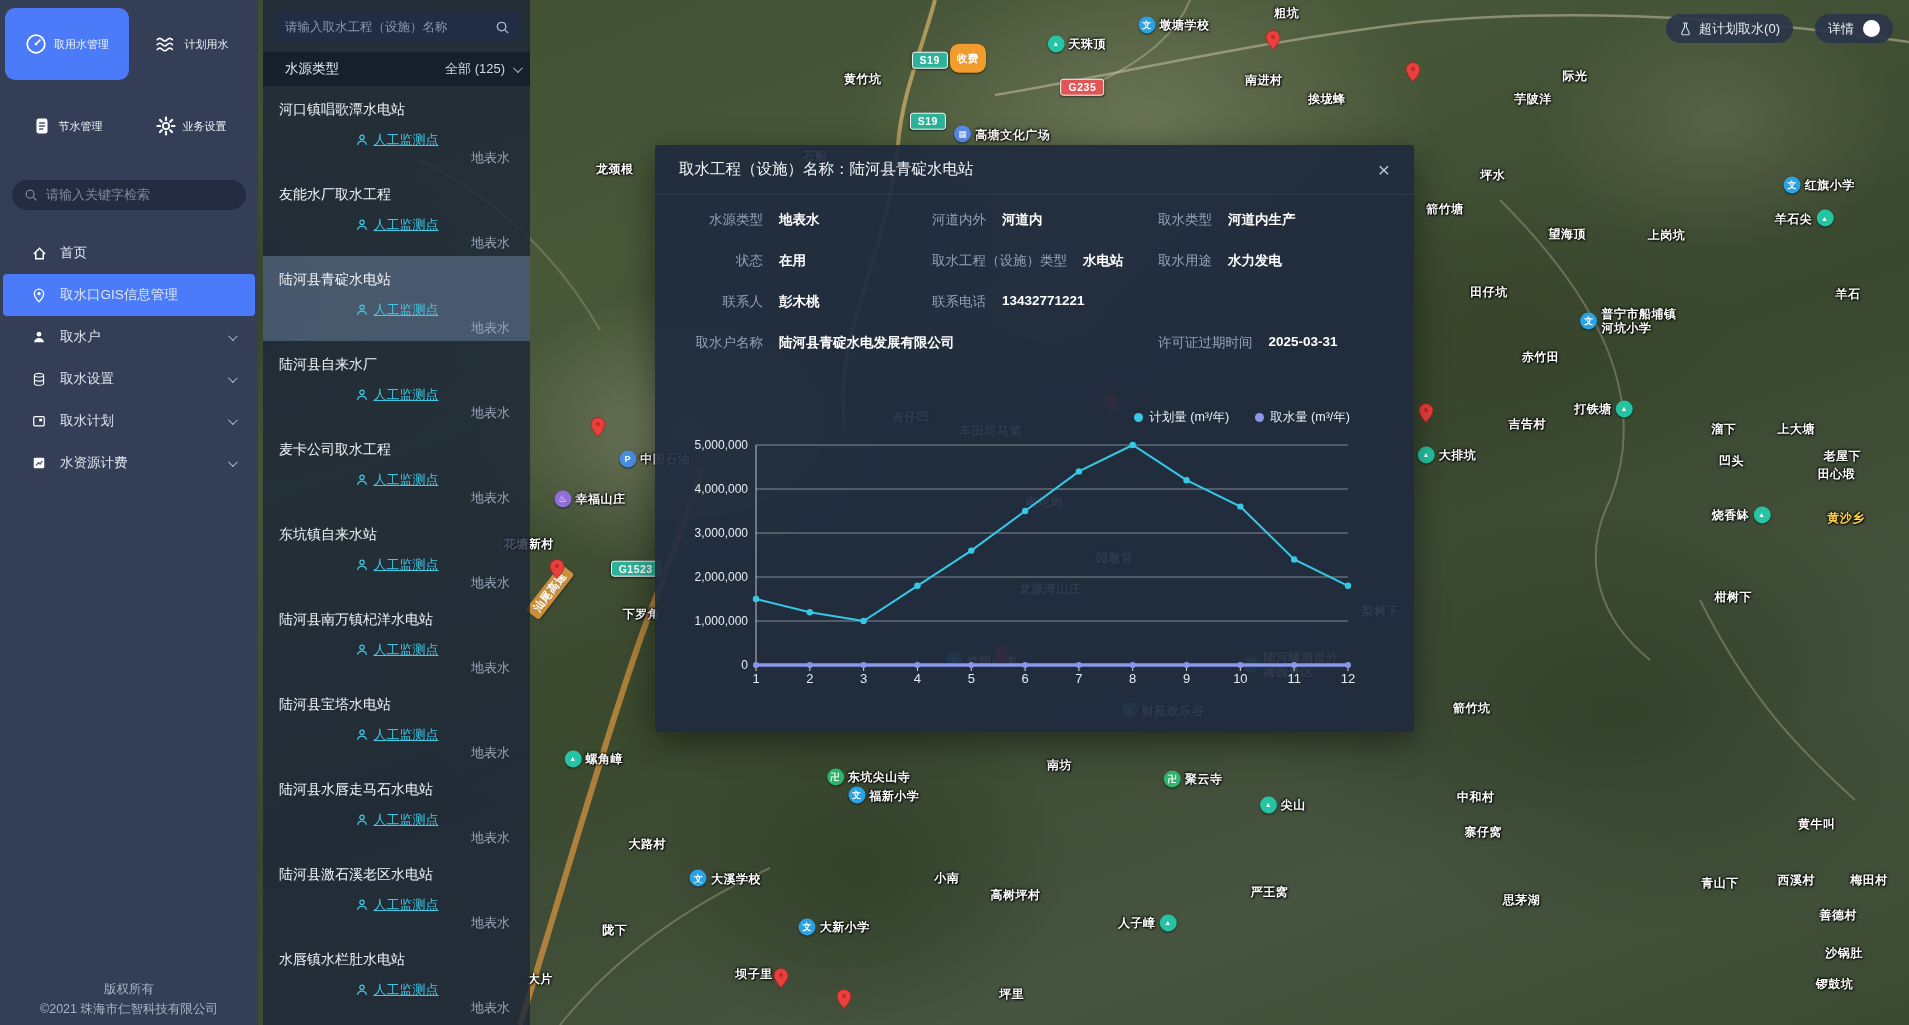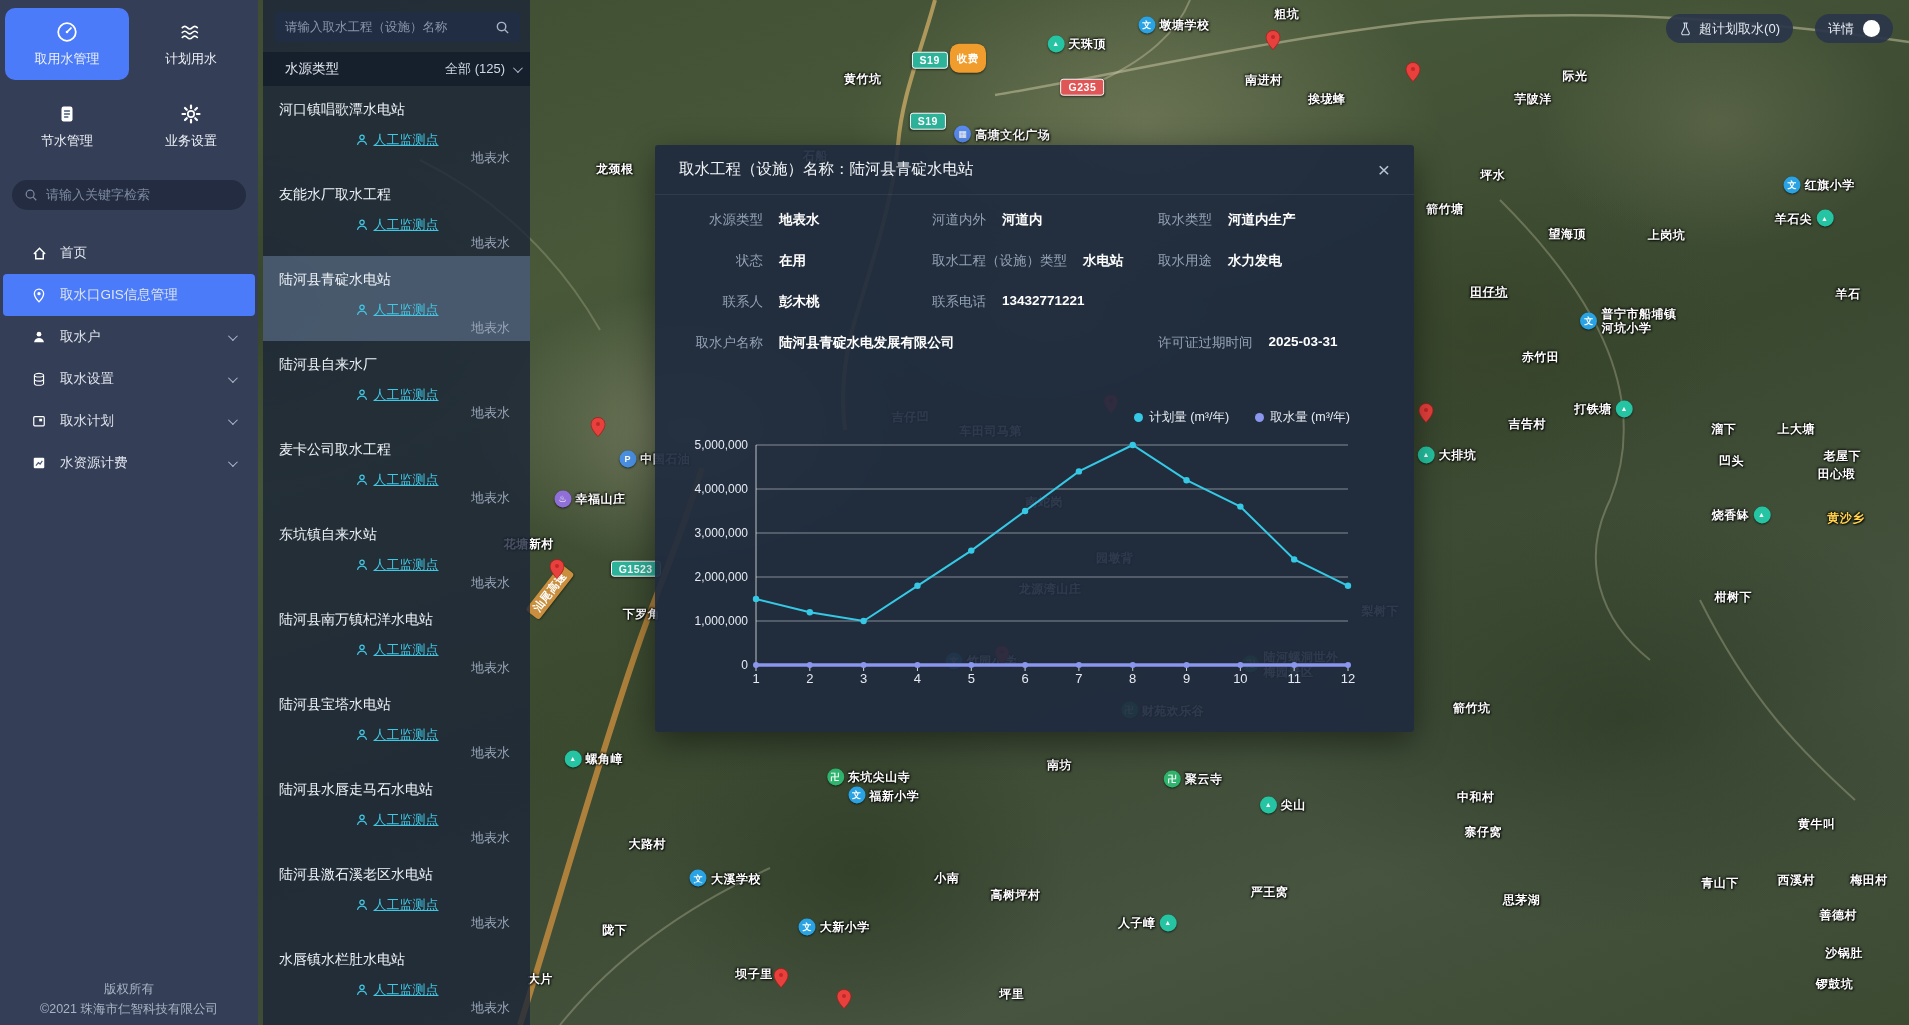--- a/index.html
+++ b/index.html
@@ -41,22 +41,22 @@
   .badge { padding:1px 7px; border:1px solid #fff; border-radius:3px; font-size:10.5px; box-shadow:0 1px 2px rgba(0,0,0,0.5); text-shadow:none; }
   .badge.s19, .badge.g1523 { background:#2eb39b; }
   .badge.g235 { background:#e05555; }
   .badge.toll { background:#f09d2e; border:none; border-radius:9px; padding:8px 7px; }
   .badge.hw { background:#c98f3e; border:none; padding:2px 6px; border-radius:3px; font-size:11px; }
   .redpin { position:absolute; transform:translate(-50%,-100%); width:15px; height:20px; z-index:2; }
 
   
   .sidebar { position:absolute; left:0; top:0; width:258px; height:1025px; background:#343e56; z-index:6; }
   .tiles { display:grid; grid-template-columns:1fr 1fr; padding:8px 5px 4px 5px; row-gap:10px; }
-  .tile { height:72px; border-radius:10px; display:flex; flex-direction:column; align-items:center; justify-content:center; gap:7px;
-    color:#eef2f8; font-size:13px; cursor:pointer; }
+  .tile { height:72px; border-radius:10px; display:flex; flex-direction:row; align-items:center; justify-content:center; gap:7px;
+    color:#eef2f8; font-size:11px; cursor:pointer; }
   .tile.active { background:#4b7bf9; }
   .tile .ticon { height:22px; display:flex; align-items:center; }
   .sb-search { margin:14px 12px 0 12px; height:30px; background:#232c41; border-radius:15px; display:flex; align-items:center;
     padding:0 12px; gap:8px; color:#7e8aa1; font-size:13px; }
   .menu { margin-top:22px; }
   .mitem { position:relative; height:42px; display:flex; align-items:center; padding:0 14px 0 28px; gap:13px;
     color:#dfe5ee; font-size:13.5px; cursor:pointer; margin:0 3px; border-radius:4px; }
   .mitem.active { background:#4b7bf9; }
   .mitem .micon { width:16px; height:16px; display:flex; align-items:center; justify-content:center; }
   .mitem .chev { position:absolute; right:20px; width:7px; height:7px; border-right:1.5px solid #aeb9cc; border-bottom:1.5px solid #aeb9cc; transform:rotate(45deg) translateY(-2px); }
@@ -124,32 +124,32 @@
         <div class="maplabel" style="left: 45.2%; top: 5.3%; margin-top: 25px;"><span>黄竹坑</span></div>
         <div class="maplabel" style="left: 56.4%; top: 4.3%;"><span class="poi mtn">▲</span><span>天珠顶</span></div>
         <div class="maplabel" style="left: 48.7%; top: 5.9%;"><span class="badge s19">S19</span></div>
         <div class="maplabel" style="left: 50.7%; top: 5.7%;"><span class="badge toll">收费</span></div>
         <div class="maplabel" style="left: 48.6%; top: 11.8%;"><span class="badge s19">S19</span></div>
         <div class="maplabel" style="left: 56.7%; top: 8.5%;"><span class="badge g235">G235</span></div>
         <div class="maplabel" style="left: 52.5%; top: 13.1%;"><span class="poi cul">▦</span><span>高塘文化广场</span></div>
         <div class="maplabel" style="left: 42.7%; top: 15.2%;"><span>石船</span></div>
         <div class="maplabel" style="left: 32.2%; top: 16.5%;"><span>龙颈根</span></div>
         <div class="maplabel" style="left: 61.5%; top: 2.4%;"><span class="poi sch">文</span><span>墩塘学校</span></div>
-        <div class="maplabel" style="left: 67.4%; top: 1.4%;"><span>粗坑</span></div>
+        <div class="maplabel" style="left: 67.4%; top: 1.4%; font-family: Liberation Mono, monospace;"><span>粗坑</span></div>
         <div class="maplabel" style="left: 66.2%; top: 7.8%;"><span>南进村</span></div>
         <div class="maplabel" style="left: 69.5%; top: 9.7%;"><span>挨垅蜂</span></div>
         <div class="maplabel" style="left: 80.3%; top: 9.7%;"><span>芋陂洋</span></div>
         <div class="maplabel" style="left: 82.5%; top: 7.4%;"><span>际光</span></div>
         <div class="maplabel" style="left: 78.2%; top: 17.1%;"><span>坪水</span></div>
         <div class="maplabel" style="left: 75.7%; top: 20.4%;"><span>箭竹塘</span></div>
         <div class="maplabel" style="left: 82.1%; top: 22.8%;"><span>望海顶</span></div>
         <div class="maplabel" style="left: 87.3%; top: 22.9%;"><span>上岗坑</span></div>
         <div class="maplabel" style="left: 95.3%; top: 18%;"><span class="poi sch">文</span><span>红旗小学</span></div>
         <div class="maplabel rev" style="left: 94.5%; top: 21.3%;"><span class="poi mtn">▲</span><span>羊石尖</span></div>
-        <div class="maplabel" style="left: 78%; top: 28.5%; text-decoration: underline;"><span>田仔坑</span></div>
+        <div class="maplabel" style="left: 78%; top: 28.5%;"><span>田仔坑</span></div>
         <div class="maplabel" style="left: 85.3%; top: 31.3%;"><span class="poi sch">文</span><span>普宁市船埔镇
 河坑小学</span></div>
         <div class="maplabel" style="left: 80.7%; top: 34.8%;"><span>赤竹田</span></div>
         <div class="maplabel" style="left: 96.8%; top: 28.7%;"><span>羊石</span></div>
         <div class="maplabel rev" style="left: 84%; top: 39.9%;"><span class="poi mtn">▲</span><span>打铁塘</span></div>
         <div class="maplabel" style="left: 80%; top: 41.4%;"><span>吉告村</span></div>
         <div class="maplabel" style="left: 90.3%; top: 41.9%;"><span>溜下</span></div>
         <div class="maplabel" style="left: 94.1%; top: 41.9%;"><span>上大塘</span></div>
         <div class="maplabel" style="left: 96.5%; top: 44.5%;"><span>老屋下</span></div>
         <div class="maplabel" style="left: 90.7%; top: 45%;"><span>凹头</span></div>

